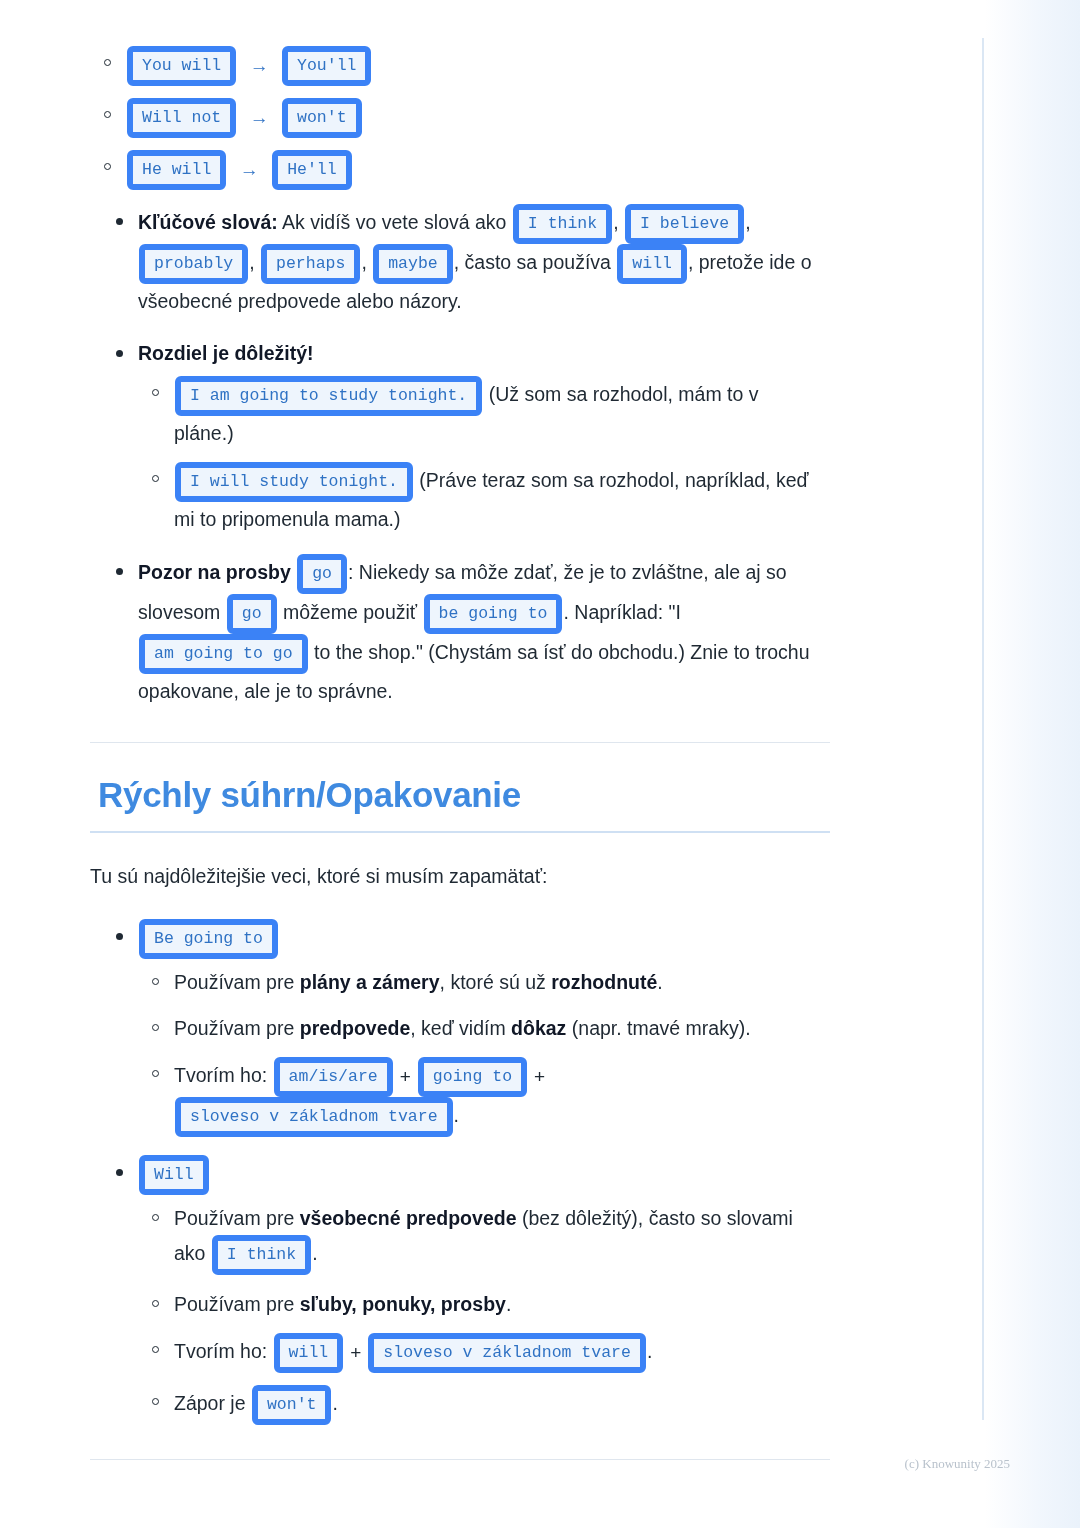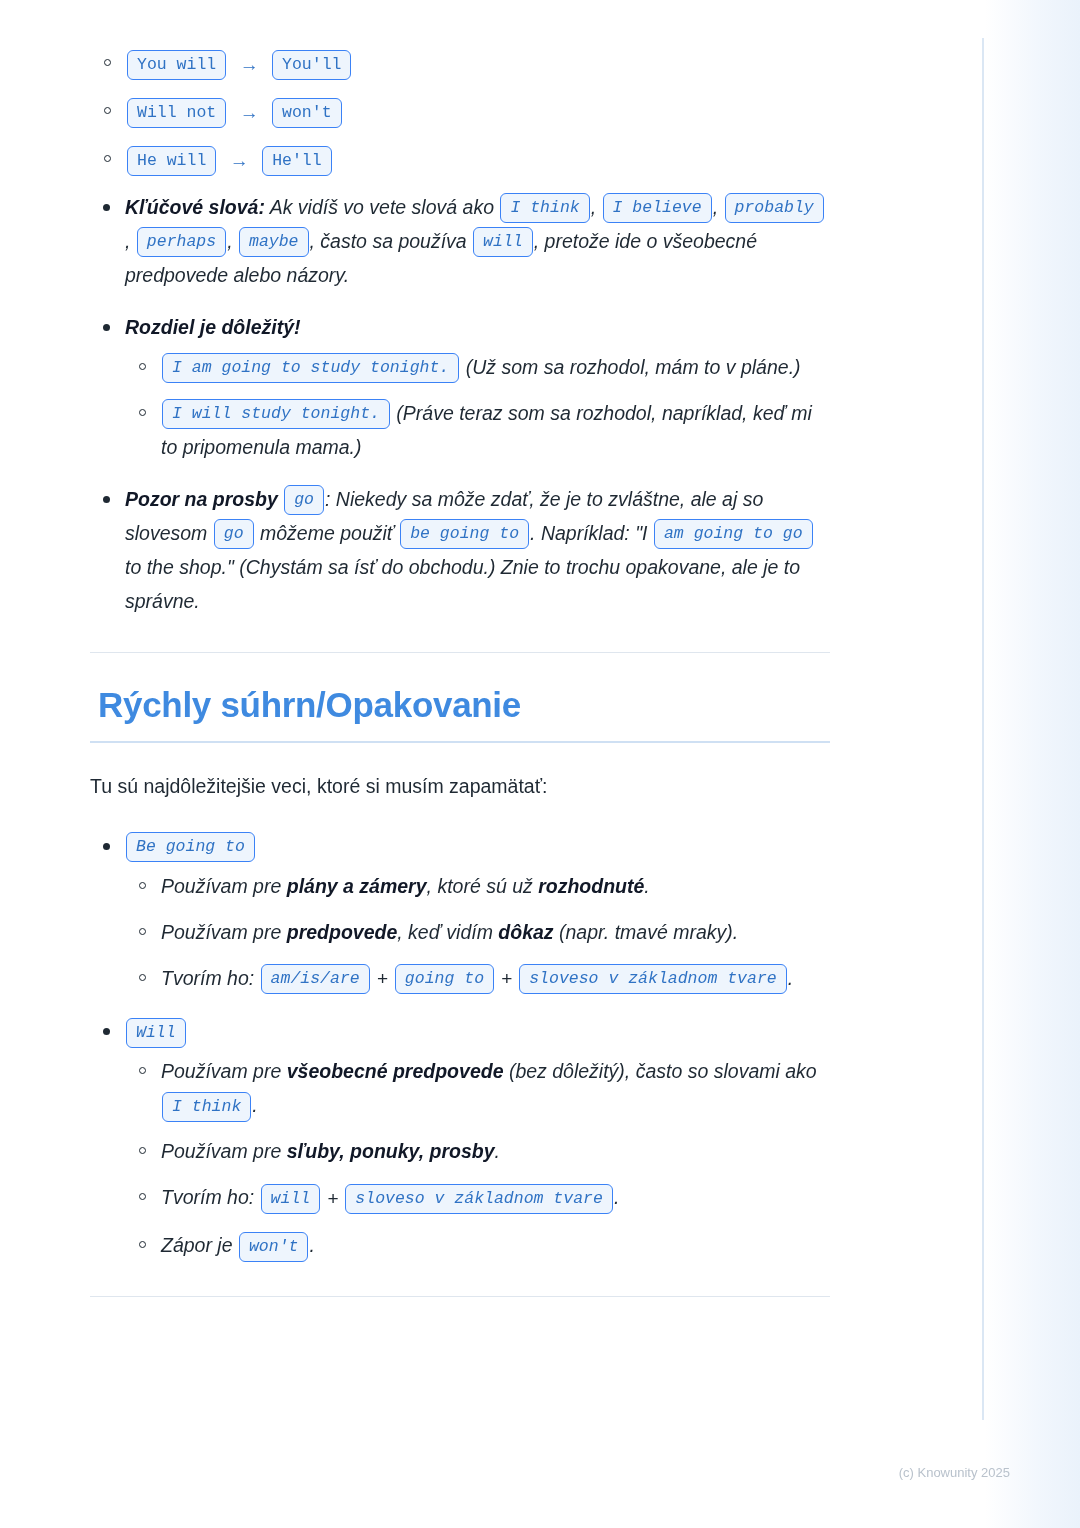--- a/index.html
+++ b/index.html
@@ -40,23 +40,22 @@
   }
   .content {
     position: absolute;
     left: 90px;
     top: 40px;
     width: 740px;
   }
   
   ul.level1 {
     list-style: none;
-    margin: 1px;
+    margin: 14px;
     padding: 0;
-    font-style: italic;
   }
   ul.level1 > li {
     position: relative;
     padding-left: 34px;
     margin-bottom: 18px;
     font-size: 19.5px;
     line-height: 34px;
   }
   ul.level1 > li::before {
     content: "";
@@ -94,21 +93,21 @@
   }
   .top-list {
     margin-top: 0;
   }
   .top-list > li {
     margin-bottom: 16px;
   }
   code.chip {
     font-family: "Liberation Mono", monospace;
     background: #eef5fd;
-    border: 1px solid #3b82f6;
+    border: 6px solid #3b82f6;
     border-radius: 6px;
     color: #2f72c4;
     font-size: 16.5px;
     padding: 3px 9px;
     white-space: pre;
     display: inline-block;
     line-height: 22px;
     vertical-align: middle;
     margin: 0 1px;
   }
@@ -150,24 +149,24 @@
   }
   .plus {
     font-size: 19px;
     margin: 0 6px;
     color: #1f2933;
     vertical-align: middle;
   }
   .footer {
     position: absolute;
     right: 70px;
-    bottom: 48px;
+    bottom: 56px;
     font-size: 13px;
     color: #b9c2cc;
-    font-family: Liberation Sans, sans-serif;
+    font-family: Liberation Serif, serif;
   }
 </style>
 </head>
 <body>
 
 <div class="page">
 
   <div class="right-strip"></div>
   <div class="right-rule"></div>
 

